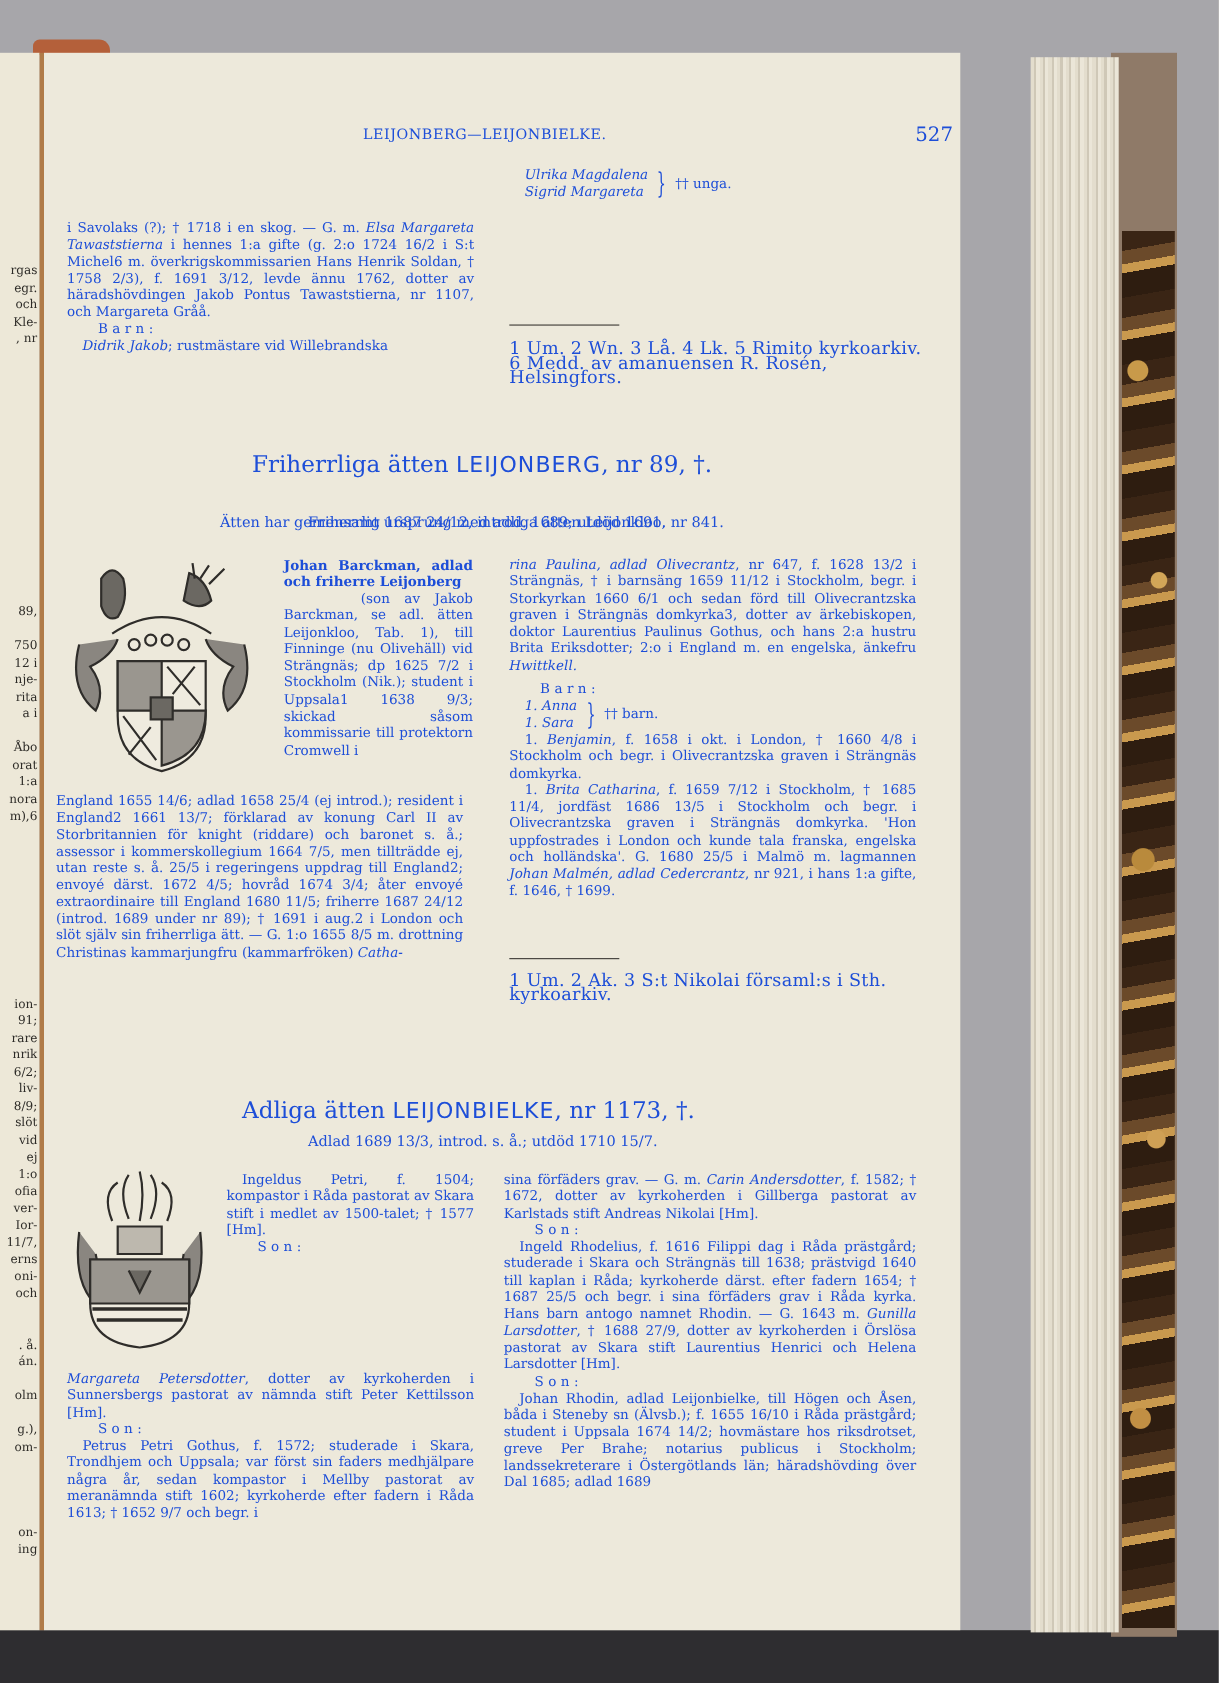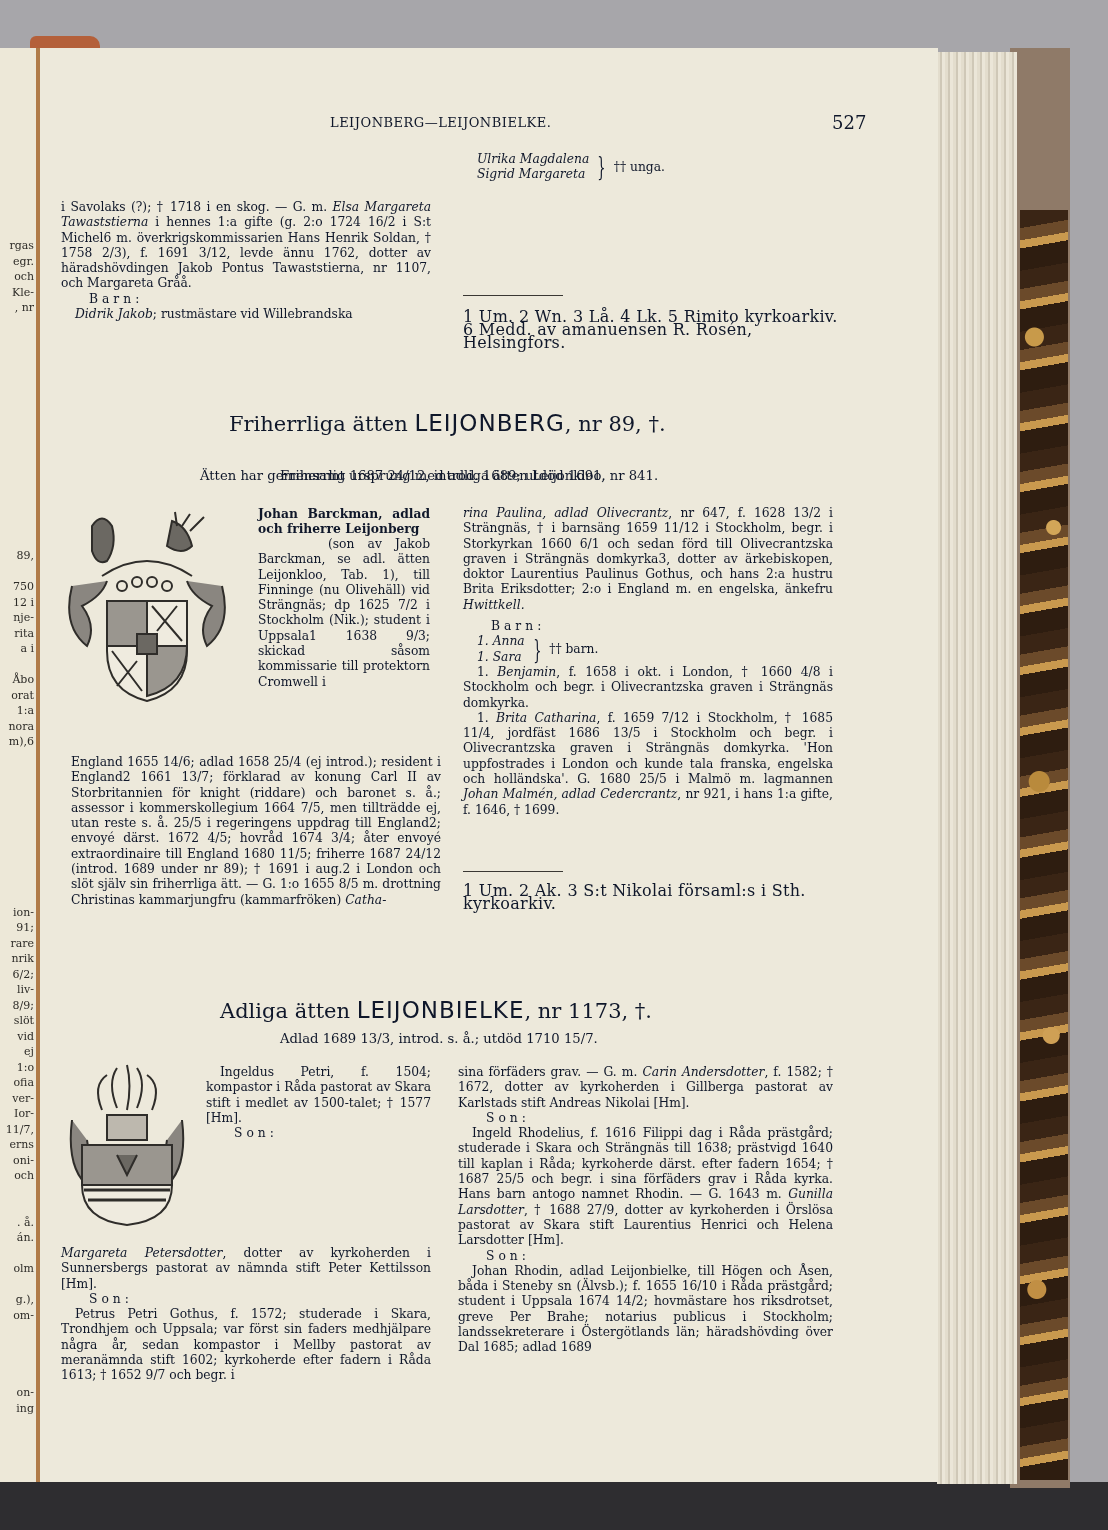--- a/index.html
+++ b/index.html
@@ -19,39 +19,39 @@
       radial-gradient(circle at 65% 65%, #cfa055 0 8px, transparent 9px),
       radial-gradient(circle at 35% 85%, #c18f44 0 9px, transparent 10px),
       repeating-linear-gradient(170deg, #3a2515 0 18px, #6b4a2a 18px 30px, #c9994e 30px 38px, #2e1d10 38px 60px);
   }
   .edges { position:absolute; left:937px; top:52px; width:80px; height:1432px;
     background:repeating-linear-gradient(90deg,#e3ddcd 0 3px,#cfc8b7 3px 5px,#ebe6d8 5px 8px); }
   .left-page { position:absolute; left:0; top:48px; width:36px; height:1434px; background:#ede8d8; }
   .gutter { position:absolute; left:36px; top:48px; width:4px; height:1434px; background:#b07b48; }
   .bookmark { position:absolute; left:30px; top:36px; width:70px; height:14px; background:#b4603a; border-radius:6px 10px 2px 2px; }
   .page {
-    position:absolute; left:40px; top:48px; width:898px; height:1434px;
-    background:#ede9db; color:#0f172a;
+    position:absolute; left:40px; top:48px; width:833px; height:1434px;
+    background:#ede9db; color:#1d4ed8;
   }
   .left-strip { position:absolute; left:0; top:0; width:34px; font-size:11px; line-height:15.5px; text-align:right; color:#2d2b27; }
   .left-strip span { display:block; height:15.5px; white-space:nowrap; overflow:hidden; }
 
   .abs { position:absolute; }
   .running { left:290px; top:67px; font-size:13px; letter-spacing:0.5px; }
   .pagenum { left:792px; top:64px; font-size:18px; }
   .col { position:absolute; font-size:12.3px; line-height:15.3px; text-align:justify; }
   .col p { margin:0; }
   .i { font-style:italic; }
   .b { font-weight:normal; }
   .spaced { letter-spacing:4px; padding-left:28px; }
   .ind { text-indent:14px; }
   .rule { position:absolute; height:1px; background:#3a3833; }
   .fn { position:absolute; font-size:16px; line-height:13px; letter-spacing:0.3px; }
   .heading { position:absolute; font-size:21px; white-space:nowrap; }
-  .heading .big { font-family:"DejaVu Sans", sans-serif; font-size:23px; letter-spacing:1px; }
+  .heading .big { font-family:"DejaVu Sans", sans-serif; font-size:20px; letter-spacing:1px; }
   .sub { position:absolute; font-size:13.2px; white-space:nowrap; }
   .brace-row { display:flex; align-items:center; }
   .brace-names { display:flex; flex-direction:column; }
   .brace { font-size:26px; line-height:26px; margin:0 4px; transform:scaleX(0.5); }
   .coat { position:absolute; }
 </style>
 </head>
 <body>
 
 <div class="floor"></div>
@@ -196,21 +196,21 @@
       </g>
     </svg>
   </div>
 
   <div class="col b" style="left:218px; top:458px; width:172px; font-weight:bold;">
     <span>Johan Barckman, adlad och friherre Leijonberg</span>
   </div>
   <div class="col" style="left:218px; top:489px; width:172px; text-indent:70px;">
     <p> (son av Jakob Barckman, se adl. ätten Leijonkloo, Tab. 1), till Finninge (nu Olivehäll) vid Strängnäs; dp 1625 7/2 i Stockholm (Nik.); student i Uppsala1 1638 9/3; skickad såsom kommissarie till protektorn Cromwell i</p>
   </div>
-  <div class="col" style="left:31px; top:673px; width:370px;margin-top:34px;">
+  <div class="col" style="left:11px; top:673px; width:370px;">
     <p><span>England 1655 14/6; adlad 1658 25/4 (ej introd.); resident i England2 1661 13/7; förklarad av konung Carl II av Storbritannien för knight (riddare) och baronet s. å.; assessor i kommerskollegium 1664 7/5, men tillträdde ej, utan reste s. å. 25/5 i regeringens uppdrag till England2; envoyé därst. 1672 4/5; hovråd 1674 3/4; åter envoyé extraordinaire till England 1680 11/5; friherre 1687 24/12 (introd. 1689 under nr 89); † 1691 i aug.2 i London och slöt själv sin friherrliga ätt. — G. 1:o 1655 8/5 m. drottning Christinas kammarjungfru (kammarfröken) </span><span class="i">Catha-</span></p>
   </div>
 
   <div class="col" style="left:423px; top:458px; width:370px;">
     <p><span class="i">rina Paulina, adlad Olivecrantz</span><span>, nr 647, f. 1628 13/2 i Strängnäs, † i barnsäng 1659 11/12 i Stockholm, begr. i Storkyrkan 1660 6/1 och sedan förd till Olivecrantzska graven i Strängnäs domkyrka3, dotter av ärkebiskopen, doktor Laurentius Paulinus Gothus, och hans 2:a hustru Brita Eriksdotter; 2:o i England m. en engelska, änkefru </span><span class="i">Hwittkell.</span></p>
     <p class="spaced" style="margin-top:6px;">Barn:</p>
     <div class="brace-row" style="padding-left:14px;">
       <div class="brace-names">
         <span class="i">1. Anna</span>
         <span class="i">1. Sara</span>

